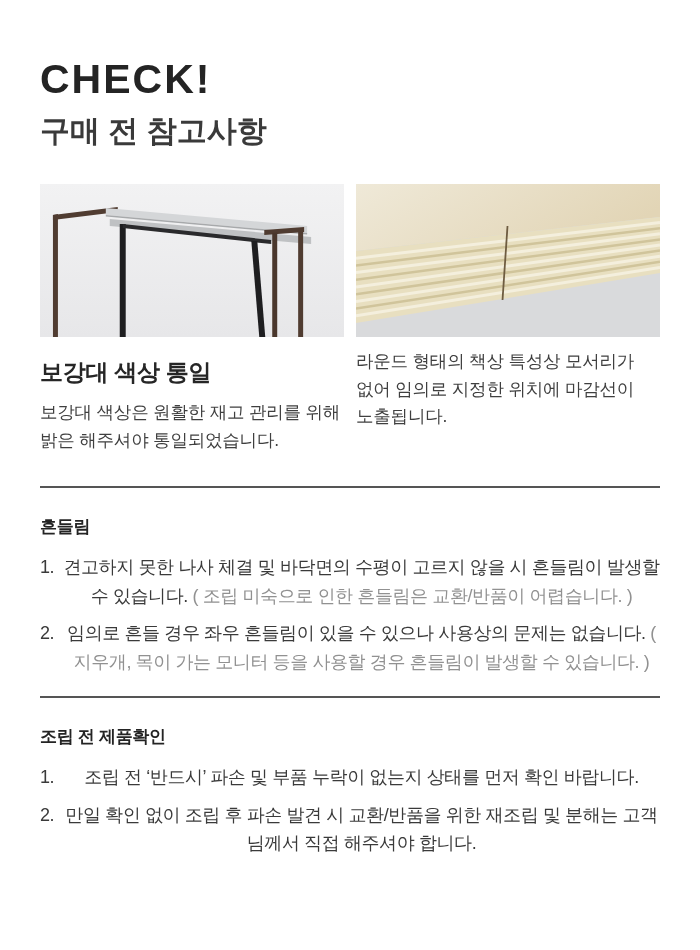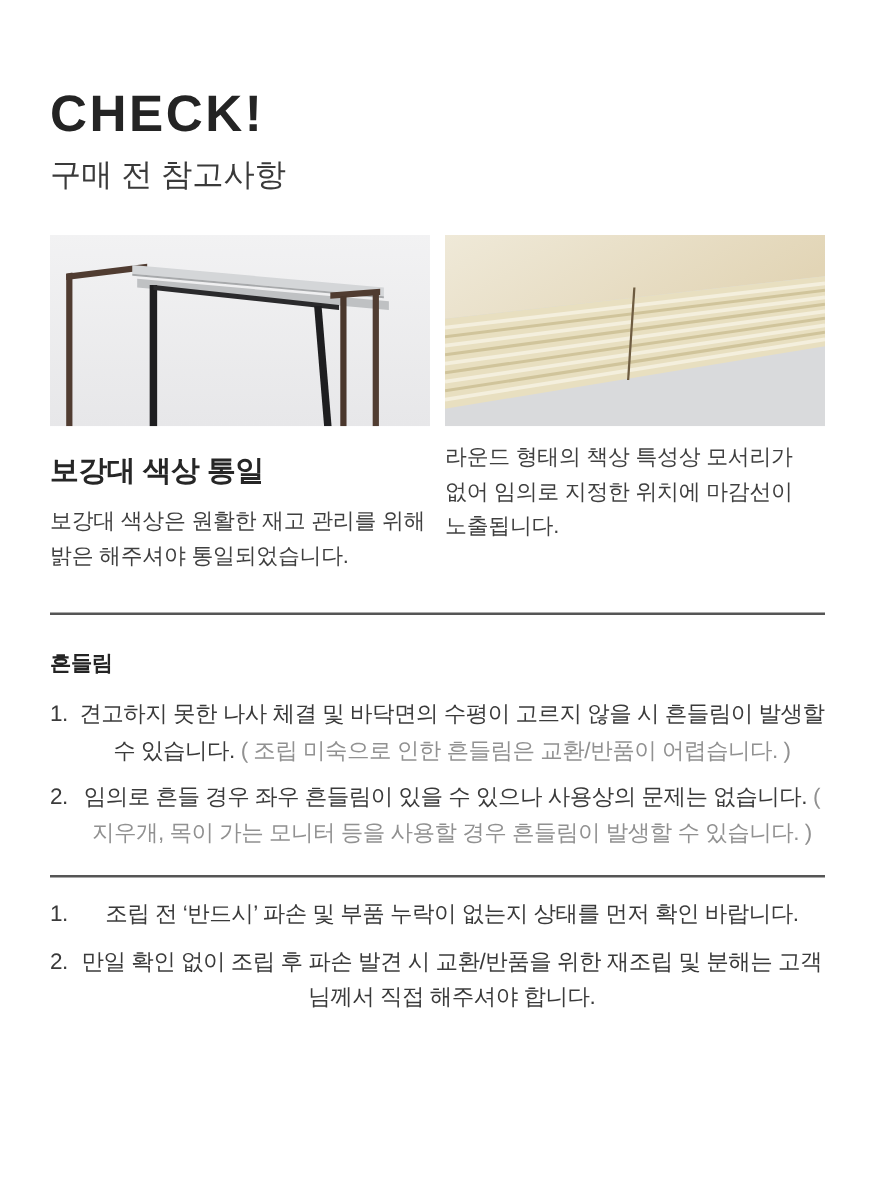--- a/index.html
+++ b/index.html
@@ -14,26 +14,25 @@
   }
   .page { padding: 58px 40px 0 40px; }
 
   
   .check-title {
     font-size: 41px;
     font-weight: 700;
     letter-spacing: 2px;
     line-height: 1.05;
     color: #242424;
-    margin-top: 12px;
   }
   .check-subtitle {
     margin-top: 10px;
-    font-size: 25px;
-    font-weight: 400;
+    font-size: 30px;
+    font-weight: 700;
     color: #3a3a3a;
   }
 
   
   .features {
     display: flex;
     gap: 12px;
     margin-top: 32px;
   }
   .feature { flex: 1; min-width: 0; }
@@ -168,20 +167,21 @@
       <span class="item-num">1.</span>
       <span class="item-text-wrap"><span>견고하지 못한 나사 체결 및 바닥면의 수평이 고르지 않을 시 흔들림이 발생할 수 있습니다.</span> <span class="item-note">( 조립 미숙으로 인한 흔들림은 교환/반품이 어렵습니다. )</span></span>
     </li>
     <li class="notice-item">
       <span class="item-num">2.</span>
       <span class="item-text-wrap"><span>임의로 흔들 경우 좌우 흔들림이 있을 수 있으나 사용상의 문제는 없습니다.</span> <span class="item-note">( 지우개, 목이 가는 모니터 등을 사용할 경우 흔들림이 발생할 수 있습니다. )</span></span>
     </li>
   </ol>
 
   <hr class="divider second">
+  <h2 class="section-heading">조립 전 제품확인</h2>
   <ol class="notice-list">
     <li class="notice-item">
       <span class="item-num">1.</span>
       <span class="item-text-wrap"><span>조립 전 ‘반드시’ 파손 및 부품 누락이 없는지 상태를 먼저 확인 바랍니다.</span><span class="item-note"></span></span>
     </li>
     <li class="notice-item">
       <span class="item-num">2.</span>
       <span class="item-text-wrap"><span>만일 확인 없이 조립 후 파손 발견 시 교환/반품을 위한 재조립 및 분해는 고객님께서 직접 해주셔야 합니다.</span><span class="item-note"></span></span>
     </li>
   </ol>

